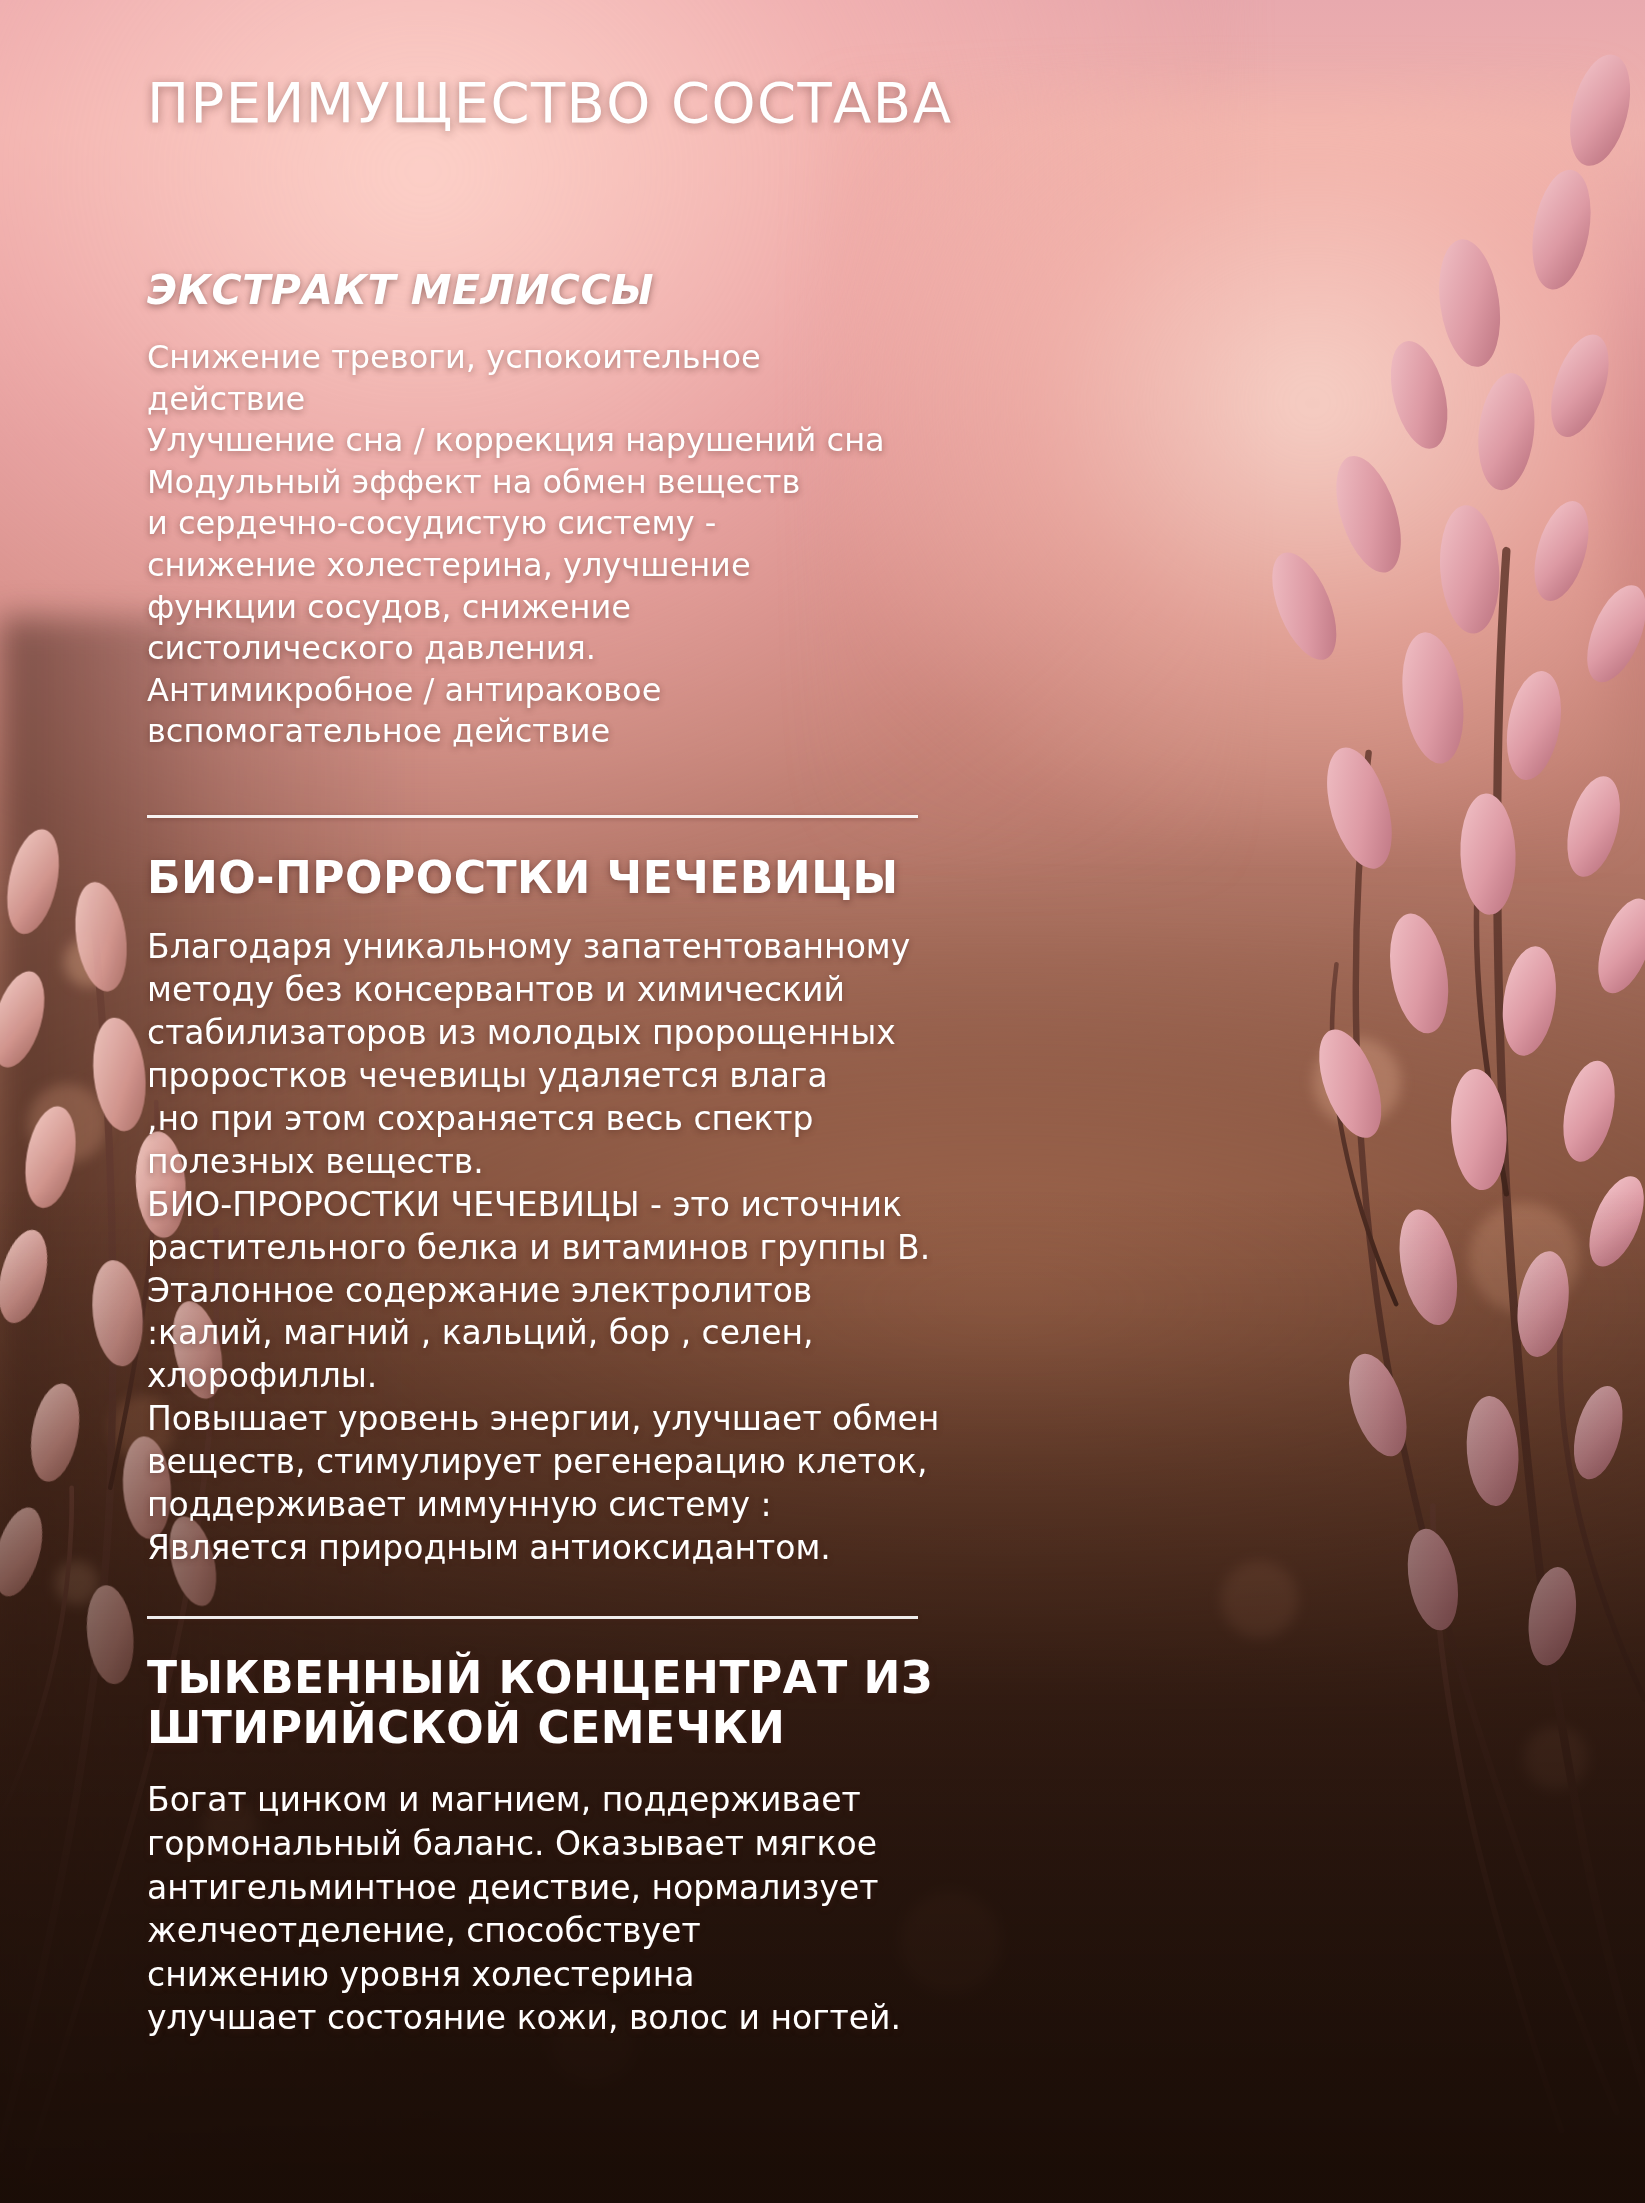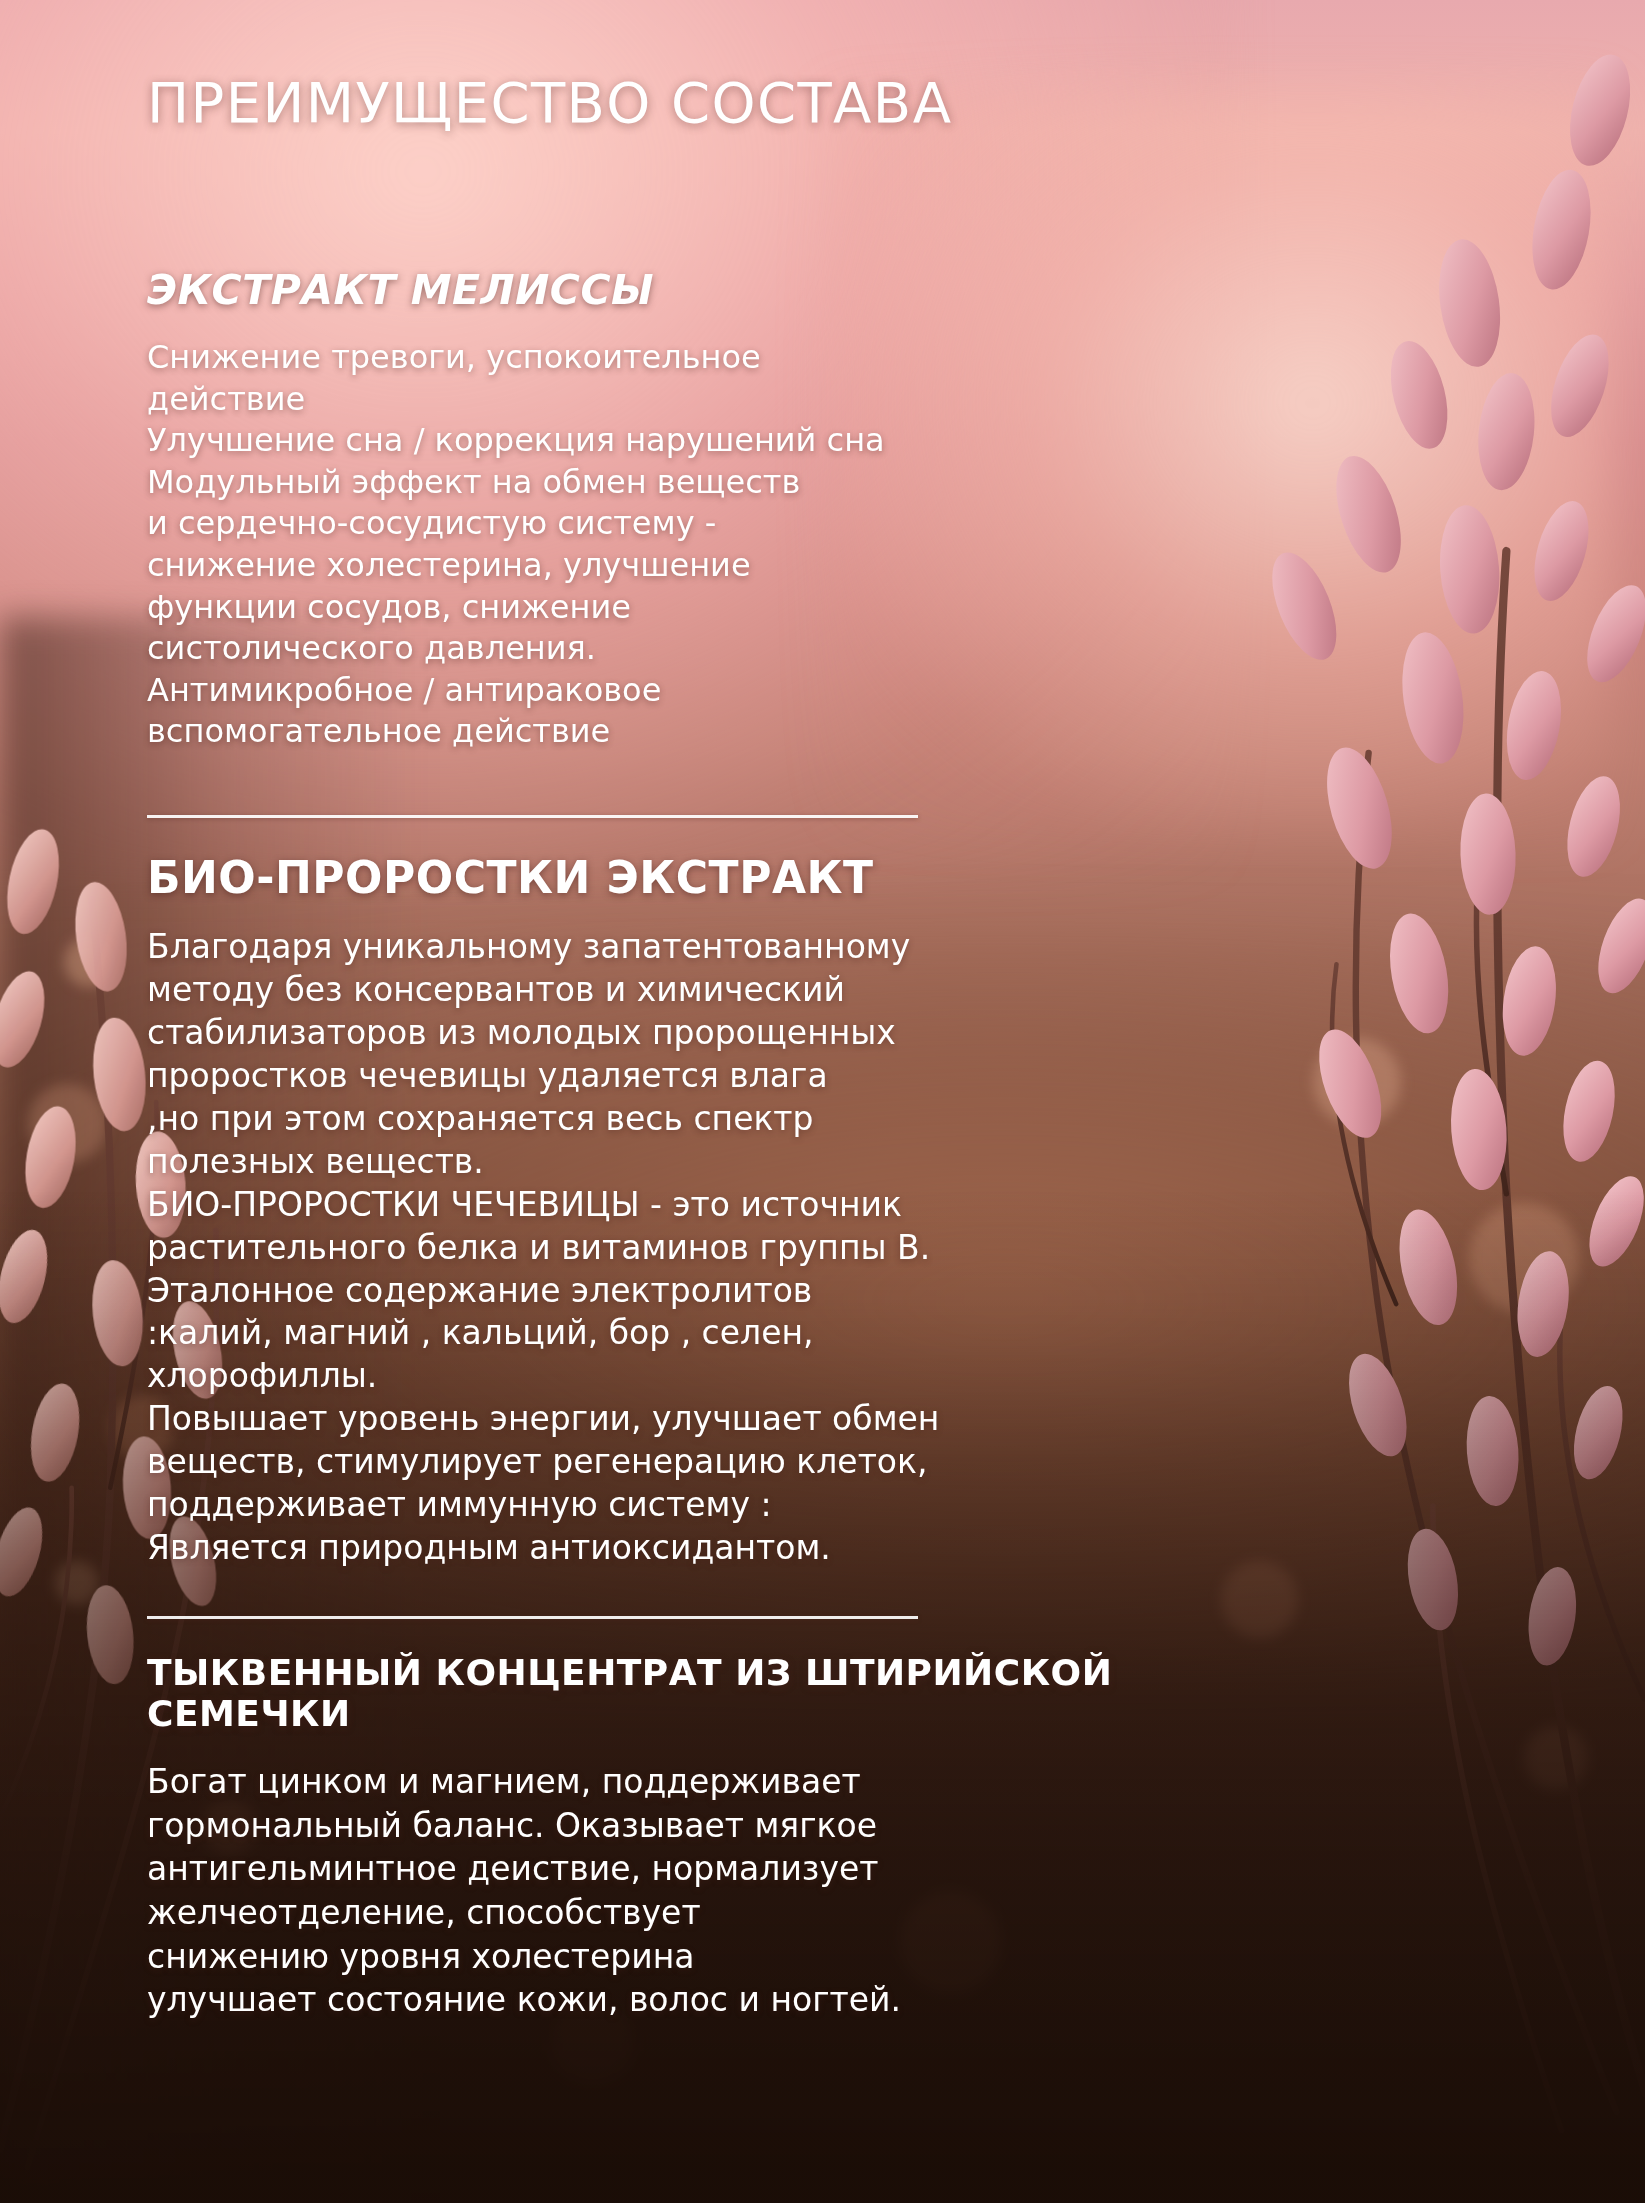--- a/index.html
+++ b/index.html
@@ -163,21 +163,21 @@
   #sec-lentil .sec-head { font-size: 44px; line-height: 1.1; }
   #sec-lentil .sec-body {
     margin-top: 24px;
     font-size: 33px;
     line-height: 1.30;
     font-weight: 400;
   }
 
   
   #sec-pumpkin { top: 1653px; }
-  #sec-pumpkin .sec-head { font-size: 36px; line-height: 1.13; }
+  #sec-pumpkin .sec-head { font-size: 44px; line-height: 1.13; }
   #sec-pumpkin .sec-body {
     margin-top: 26px;
     font-size: 33px;
     line-height: 1.32;
     font-weight: 400;
   }
 </style>
 </head>
 <body>
 
@@ -305,21 +305,21 @@
 снижение холестерина, улучшение
 функции сосудов, снижение
 систолического давления.
 Антимикробное / антираковое
 вспомогательное действие</div>
     </div>
 
     <div class="divider" id="div-1"></div>
 
     <div class="section" id="sec-lentil">
-      <div class="sec-head">БИО-ПРОРОСТКИ ЭКСТРАКТ</div>
+      <div class="sec-head">БИО-ПРОРОСТКИ ЧЕЧЕВИЦЫ</div>
       <div class="sec-body">Благодаря уникальному запатентованному
 методу без консервантов и химический
 стабилизаторов из молодых пророщенных
 проростков чечевицы удаляется влага
 ,но при этом сохраняется весь спектр
 полезных веществ.
 БИО-ПРОРОСТКИ ЧЕЧЕВИЦЫ - это источник
 растительного белка и витаминов группы В.
 Эталонное содержание электролитов
 :калий, магний , кальций, бор , селен,

